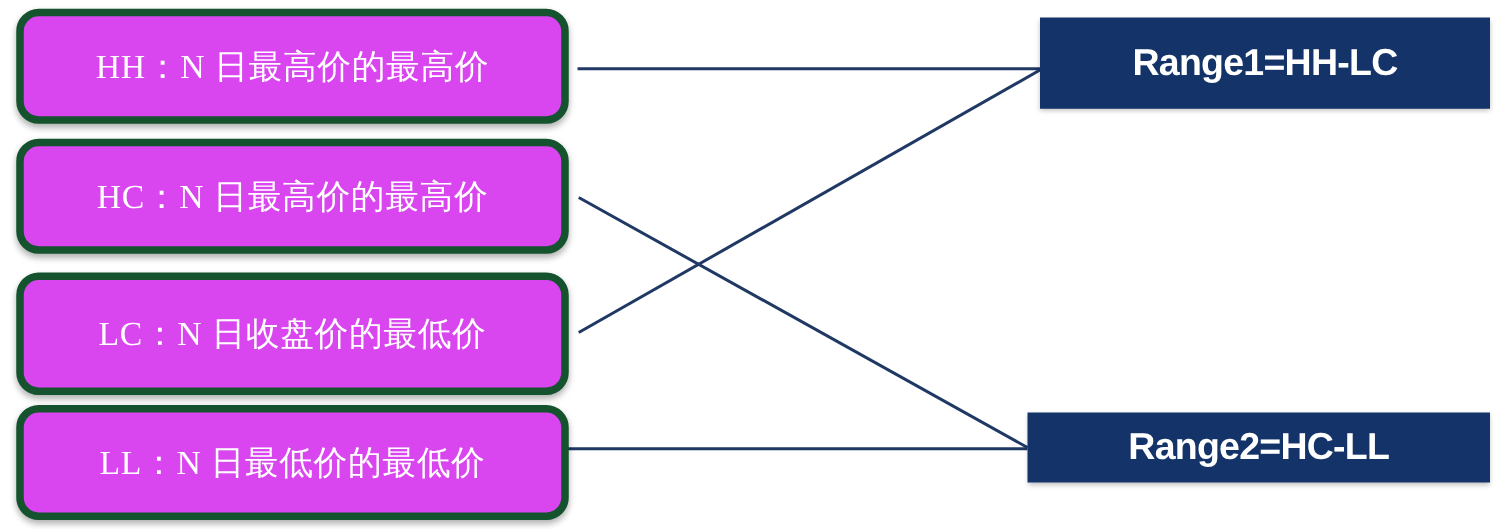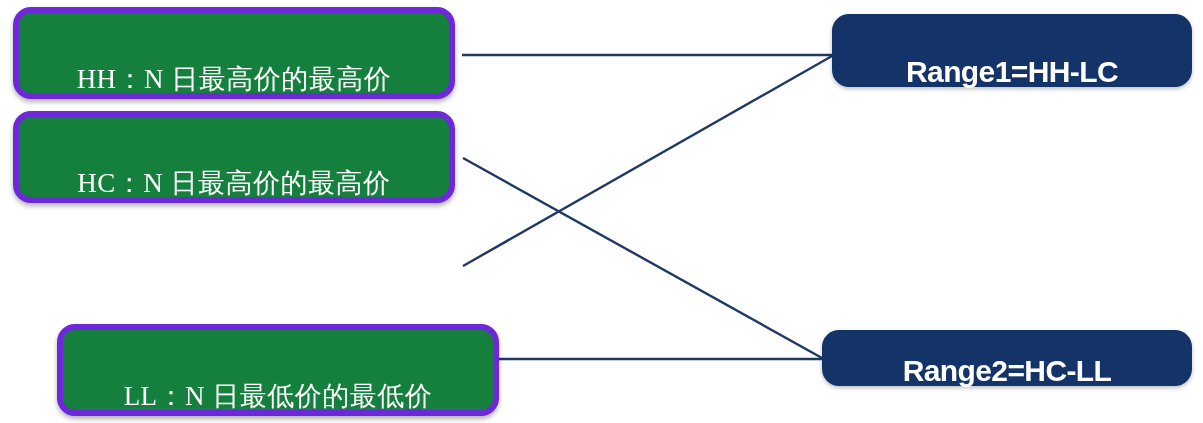--- a/index.html
+++ b/index.html
@@ -30,54 +30,53 @@
     top: 0;
     width: 1203px;
     height: 423px;
     z-index: 1;
   }
 
   
   .src-box {
     position: absolute;
     box-sizing: border-box;
-    background: #15803d;
-    border: 6px solid #6d28d9;
+    background: #d946ef;
+    border: 6px solid #14532d;
     border-radius: 18px;
     box-shadow: 0 3px 5px rgba(0,0,0,0.30);
     display: flex;
-    align-items: flex-end;
+    align-items: center;
     justify-content: center;
     z-index: 3;
   }
   .src-label {
     color: #ffffff;
     font-family: "Liberation Serif", serif;
     font-size: 27px;
     line-height: 1;
     letter-spacing: 0.5px;
     white-space: nowrap;
   }
 
   #src-hh { left: 13px;  top: 7px;   width: 442px; height: 92px; }
   #src-hc { left: 13px;  top: 111px; width: 442px; height: 92px; }
   #src-lc { left: 13px;  top: 218px; width: 442px; height: 98px; }
-  #src-ll { left: 13px;  top: 324px; width: 442px; height: 92px; margin-left: 44px; }
+  #src-ll { left: 13px;  top: 324px; width: 442px; height: 92px; }
 
   
   .res-box {
     position: absolute;
     box-sizing: border-box;
     background: #143368;
     display: flex;
-    align-items: flex-end;
+    align-items: center;
     justify-content: center;
     box-shadow: 0 2px 4px rgba(0,0,0,0.25);
     z-index: 3;
-    border-radius: 17px;
   }
   .res-label {
     color: #ffffff;
     font-family: "Liberation Sans", sans-serif;
     font-weight: bold;
     font-size: 30px;
     line-height: 1;
     letter-spacing: -0.6px;
     white-space: nowrap;
   }
@@ -98,20 +97,23 @@
   </svg>
 
   <div class="src-box" id="src-hh">
     <span class="src-label">HH：N 日最高价的最高价</span>
   </div>
 
   <div class="src-box" id="src-hc">
     <span class="src-label">HC：N 日最高价的最高价</span>
   </div>
 
+  <div class="src-box" id="src-lc">
+    <span class="src-label">LC：N 日收盘价的最低价</span>
+  </div>
 
   <div class="src-box" id="src-ll">
     <span class="src-label">LL：N 日最低价的最低价</span>
   </div>
 
   <div class="res-box" id="res-range1">
     <span class="res-label">Range1=HH-LC</span>
   </div>
 
   <div class="res-box" id="res-range2">

